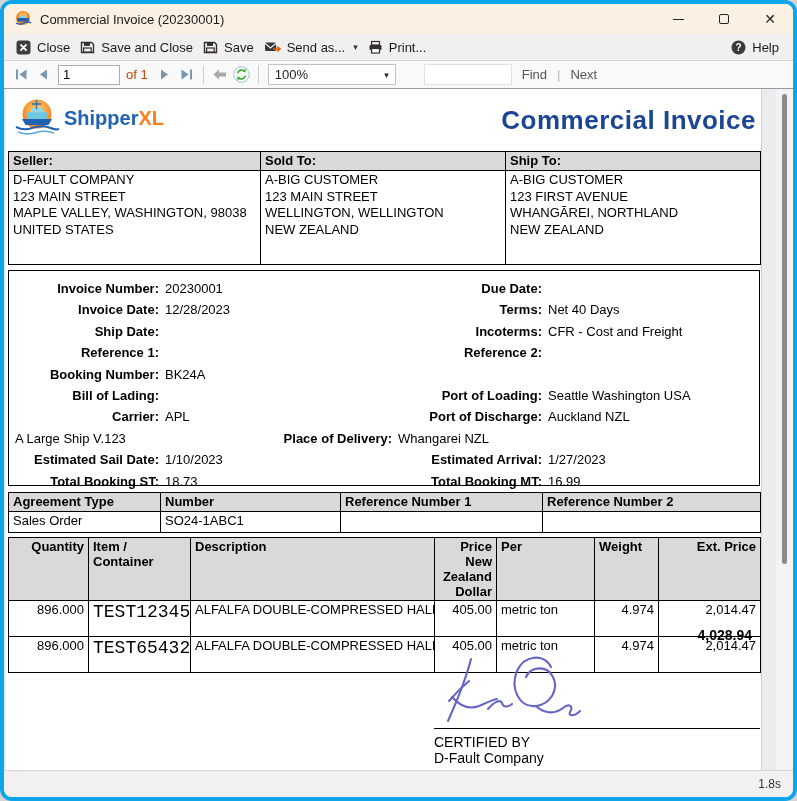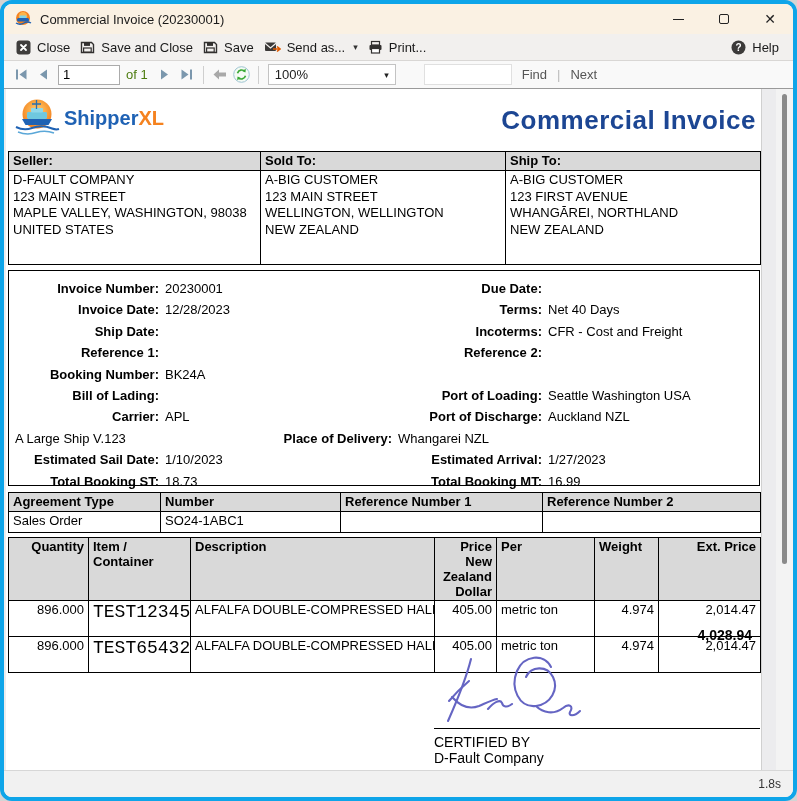--- a/index.html
+++ b/index.html
@@ -38,21 +38,21 @@
   
   .navbar {
     height:28px; background:#f9f9f9; border-bottom:1px solid #9a9a9a;
     display:flex; align-items:center; padding:0 6px; flex:0 0 auto; font-size:13px; color:#444;
   }
   .navbtn { display:flex; align-items:center; justify-content:center; width:22px; height:22px; cursor:default; }
   .page-input {
     width:62px; height:20px; border:1px solid #ababab; background:#fff;
     font-family:"Liberation Sans",sans-serif; font-size:13px; padding:0 4px; margin:0 4px;
   }
-  .of-label { margin:0 6px 0 2px; color:#4d7c0f; }
+  .of-label { margin:0 6px 0 2px; color:#c2410c; }
   .vsep { width:1px; height:18px; background:#cfcfcf; margin:0 5px; }
   .zoom-combo {
     width:128px; height:21px; border:1px solid #c3c3c3; background:#fff;
     display:flex; align-items:center; justify-content:space-between;
     padding:0 6px; margin-left:4px; color:#222; cursor:default;
   }
   .zoom-combo .drop-arrow { font-size:9px; color:#222; }
   .find-input {
     width:88px; height:21px; border:1px solid #e0e0e0; background:#fff; margin-left:28px;
     font-family:"Liberation Sans",sans-serif; font-size:13px; padding:0 4px;

